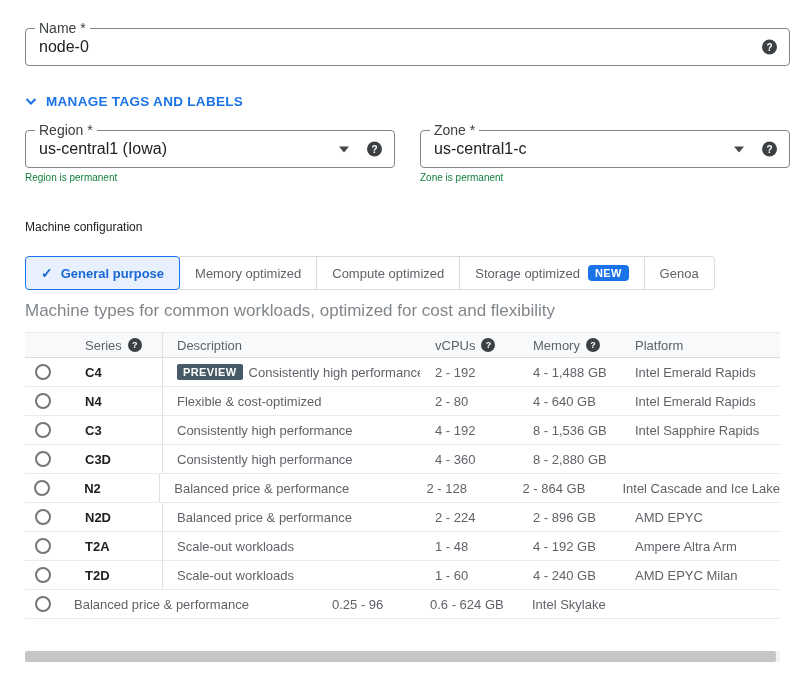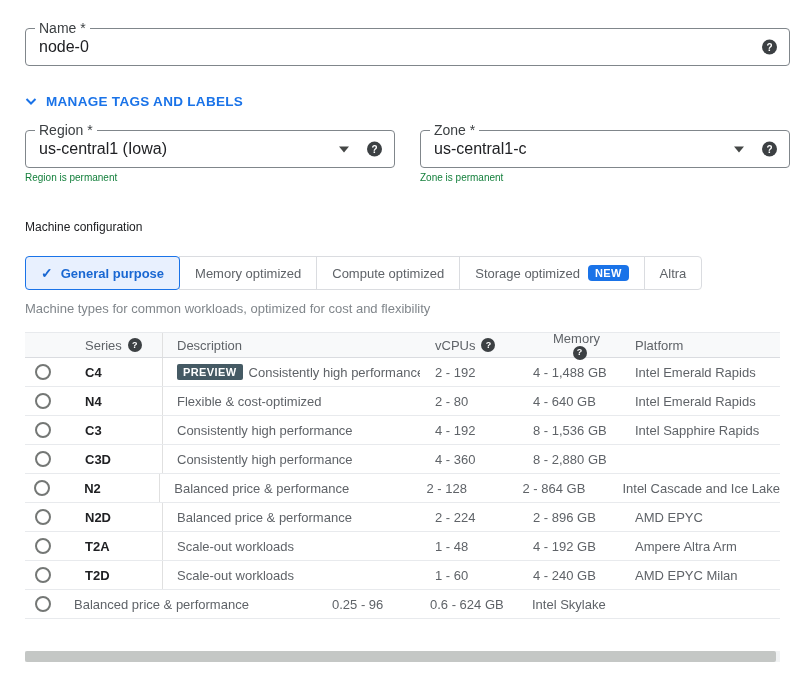--- a/index.html
+++ b/index.html
@@ -32,21 +32,21 @@
   .tabs { position:absolute; top:256px; left:25px; display:flex; height:34px; }
   .tab { display:flex; align-items:center; gap:8px; padding:0 15px; font-size:13px; color:#5f6368;
          background:#fff; border:1px solid #dadce0; margin-left:-1px; white-space:nowrap; cursor:pointer; }
   .tab:first-child { margin-left:0; border-radius:4px 0 0 4px; }
   .tab:last-child { border-radius:0 4px 4px 0; }
   .tab.selected { color:#1967d2; background:#e8f0fe; border:1.5px solid #1a73e8; border-radius:4px;
                   z-index:2; font-weight:bold; }
   .tab .check { color:#1967d2; font-size:14px; }
   .badge-new { background:#1a73e8; color:#fff; font-size:11px; font-weight:bold; padding:2px 7px;
                border-radius:4px; letter-spacing:.3px; }
-  .mc-sub { position:absolute; top:301px; left:25px; font-size:13px; color:#80868b; }
+  .mc-sub { position:absolute; top:301px; left:25px; font-size:17px; color:#80868b; }
 
   
   .mtable { position:absolute; top:332px; left:25px; width:755px; font-size:13px; }
   .thead { display:flex; align-items:center; height:26px; background:#f8f9fa;
            border-top:1px solid #e8eaed; border-bottom:1px solid #dadce0; color:#5f6368; }
   .thead .help-icon { width:14px; height:14px; font-size:9px; margin-left:6px; }
   .trow { display:flex; align-items:center; height:29px; border-bottom:1px solid #e8eaed; background:#fff; }
   .trow.selected { background:#e8f0fe; }
   .col-radio { width:35px; display:flex; justify-content:center; align-items:center; align-self:stretch; }
   .col-series { width:103px; padding-left:25px; align-self:stretch; display:flex; align-items:center;
@@ -120,41 +120,41 @@
       <span>Memory optimized</span>
     </div>
     <div class="tab">
       <span>Compute optimized</span>
     </div>
     <div class="tab">
       <span>Storage optimized</span>
       <span class="badge-new">NEW</span>
     </div>
     <div class="tab">
-      <span>Altra</span>
+      <span>Genoa</span>
     </div>
   </div>
 
   <div class="mc-sub">Machine types for common workloads, optimized for cost and flexibility</div>
 
   <div class="mtable">
     <div class="thead">
       <div class="col-radio"></div>
       <div class="col-series">
         <span>Series</span>
         <span class="help-icon">?</span>
       </div>
       <div class="col-desc">
         <span>Description</span>
       </div>
       <div class="col-vcpus" style="display:flex;align-items:center;">
         <span>vCPUs</span>
         <span class="help-icon">?</span>
       </div>
-      <div class="col-memory" style="display:flex;align-items:center;flex-direction:column;">
+      <div class="col-memory" style="display:flex;align-items:center;">
         <span>Memory</span>
         <span class="help-icon">?</span>
       </div>
       <div class="col-platform">
         <span>Platform</span>
       </div>
     </div>
     <div>
         <div class="trow">
           <div class="col-radio">

